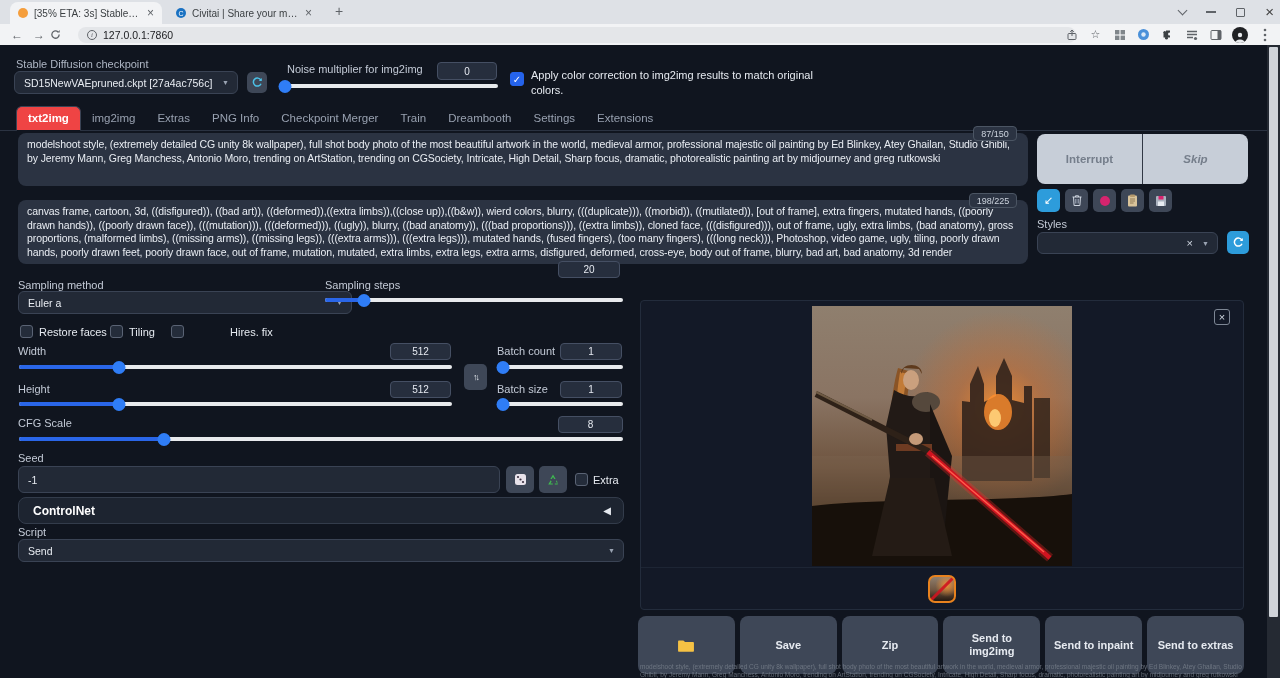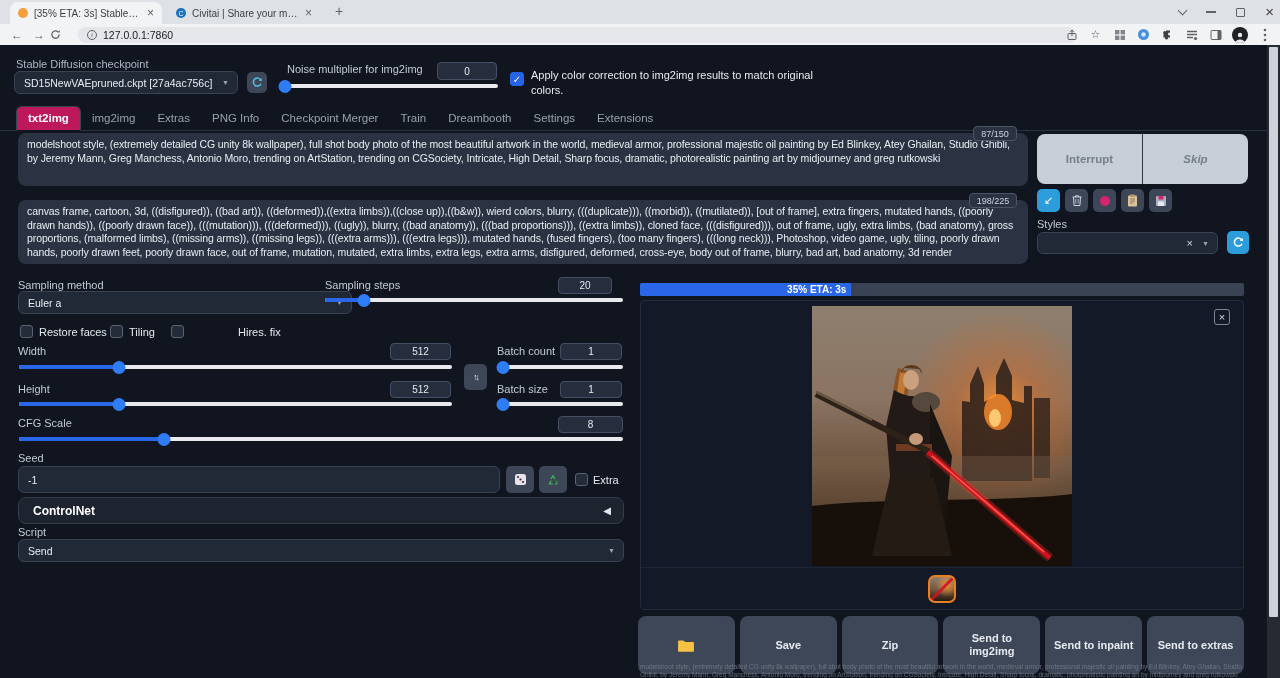--- a/index.html
+++ b/index.html
@@ -38,21 +38,21 @@
   .slider { position:absolute; height:4px; background:#e8eaed; border-radius:2px; }
   .slider .fill { position:absolute; left:0; top:0; height:4px; background:#2a66e8; border-radius:2px; }
   .slider .knob { position:absolute; top:-4.5px; width:13px; height:13px; border-radius:50%; background:#2f7df6; transform:translateX(-50%); }
   .cb { position:absolute; width:13px; height:13px; border:1px solid #5a6374; border-radius:3px; background:#242c3a; display:flex; align-items:center; justify-content:center; font-size:10px; color:#fff; }
   .cb.checked { background:#2563eb; border-color:#2563eb; }
   .iconbtn { position:absolute; background:#3e4757; border-radius:5px; display:flex; align-items:center; justify-content:center; }
   .promptbox { position:absolute; background:#2b3342; border-radius:8px; padding:5px 9px; font-size:10.5px; line-height:13.6px; color:#e9edf3; overflow:hidden; letter-spacing:-0.1px; }
   .counter { position:absolute; background:#2b3342; border:1px solid #4b5563; border-radius:4px; font-size:9px; color:#ccd3dd; display:flex; align-items:center; justify-content:center; z-index:3; }
   .navtabs { position:absolute; left:0; top:61px; width:1270px; height:25px; border-bottom:1px solid #2b3342; display:flex; align-items:flex-end; padding-left:16px; }
   .navtab { font-size:11.5px; color:#98a1b0; padding:5px 11px 6px; white-space:nowrap; }
-  .navtab.active { color:#fff; font-weight:bold; border:1px solid #3a4354; border-bottom:1px solid #10151f; border-radius:6px 6px 0 0; background:#be185d; margin-bottom:-1px; }
+  .navtab.active { color:#fff; font-weight:bold; border:1px solid #3a4354; border-bottom:1px solid #10151f; border-radius:6px 6px 0 0; background:#ef4444; margin-bottom:-1px; }
   .bigbtns { position:absolute; left:1037px; top:89px; width:211px; height:50px; border-radius:8px; overflow:hidden; display:flex; }
   .bigbtn { flex:1; background:#c7ced8; display:flex; align-items:center; justify-content:center; font-size:11.5px; font-weight:bold; color:#757e8b; }
   .bigbtn + .bigbtn { border-left:1px solid #313844;font-style:italic; }
   .outbtn { background:#3e4757; border-radius:8px; display:flex; align-items:center; justify-content:center; text-align:center; font-size:11px; font-weight:bold; color:#e6eaf0; line-height:13px; padding:2px 6px; }
   .accordion { position:absolute; background:#1d2430; border:1px solid #333c4b; border-radius:8px; display:flex; align-items:center; padding:0 14px; color:#fff; }
   .scrollbar { position:absolute; right:0; top:0; width:13px; height:633px; background:#252a33; }
   .scrollthumb { position:absolute; left:2px; top:2px; width:9px; height:570px; background:#cfd3d9; border-radius:1px; }
   svg { display:block; }
 </style>
 </head>
@@ -234,32 +234,32 @@
         </svg>
     </div>
 
     <div class="lbl" style="left:18px;top:234px;">Sampling method</div>
     <div class="dropdown" style="left:18px;top:246px;width:334px;height:23px;">
       <span>Euler a</span>
       <span class="caret">▼</span>
     </div>
 
     <div class="lbl" style="left:325px;top:234px;">Sampling steps</div>
-    <div class="numbox" style="left:558px;top:232px;width:54px;height:17px;">20</div>
+    <div class="numbox" style="left:558px;top:216px;width:62px;height:17px;">20</div>
     <div class="slider" style="left:325px;top:253px;width:298px;">
       <div class="fill" style="width:13%;"></div>
         <div class="knob" style="left:13%;"></div>
     </div>
 
     <div class="cb" style="left:20px;top:280px;"></div>
     <div class="lbl" style="left:39px;top:281px;color:#e6eaf0;">Restore faces</div>
     <div class="cb" style="left:110px;top:280px;"></div>
     <div class="lbl" style="left:129px;top:281px;color:#e6eaf0;">Tiling</div>
     <div class="cb" style="left:171px;top:280px;"></div>
-    <div class="lbl" style="left:198px;top:281px;color:#e6eaf0;padding-left:40px;">Hires. fix</div>
+    <div class="lbl" style="left:190px;top:281px;color:#e6eaf0;padding-left:40px;">Hires. fix</div>
 
     <div class="lbl" style="left:18px;top:300px;">Width</div>
     <div class="numbox" style="left:390px;top:298px;width:61px;height:17px;">512</div>
     <div class="slider" style="left:19px;top:320px;width:433px;">
       <div class="fill" style="width:23%;"></div>
         <div class="knob" style="left:23%;"></div>
     </div>
 
     <div class="iconbtn" style="left:464px;top:319px;width:23px;height:26px;">
       <span style="color:#e6eaf0;font-size:9px;letter-spacing:-2px;">↑↓</span>
@@ -317,25 +317,20 @@
       <span style="font-size:12px;font-weight:bold;">ControlNet</span>
       <span style="position:absolute;right:12px;font-size:10px;color:#e6eaf0;">◀</span>
     </div>
 
     <div class="lbl" style="left:18px;top:481px;">Script</div>
     <div class="dropdown" style="left:18px;top:494px;width:606px;height:23px;">
       <span>Send</span>
       <span class="caret">▼</span>
     </div>
 
-    <div style="position:absolute;left:640px;top:238px;width:604px;height:13px;background:#3a4354;border-radius:2px;overflow:hidden;">
-      <div style="width:35%;height:13px;background:#2a66e8;display:flex;align-items:center;justify-content:flex-end;padding-right:5px;">
-        <span style="font-size:10px;font-weight:bold;color:#fff;white-space:nowrap;">35% ETA: 3s</span>
-      </div>
-    </div>
 
     <div style="position:absolute;left:640px;top:255px;width:604px;height:310px;background:#131927;border:1px solid #232c3c;border-radius:4px;">
       <div style="position:absolute;right:13px;top:8px;width:16px;height:16px;border:1px solid #7d8694;border-radius:3px;color:#cfd6e0;font-size:11px;display:flex;align-items:center;justify-content:center;">×</div>
 
       <div style="position:absolute;left:171px;top:5px;width:260px;height:260px;">
         <svg width="260" height="260" viewBox="0 0 260 260">
           <defs>
             <linearGradient id="sky" x1="0" y1="0" x2="0" y2="1">
               <stop offset="0" stop-color="#8f7f6e"></stop>
                 <stop offset="0.35" stop-color="#8a7463"></stop>

